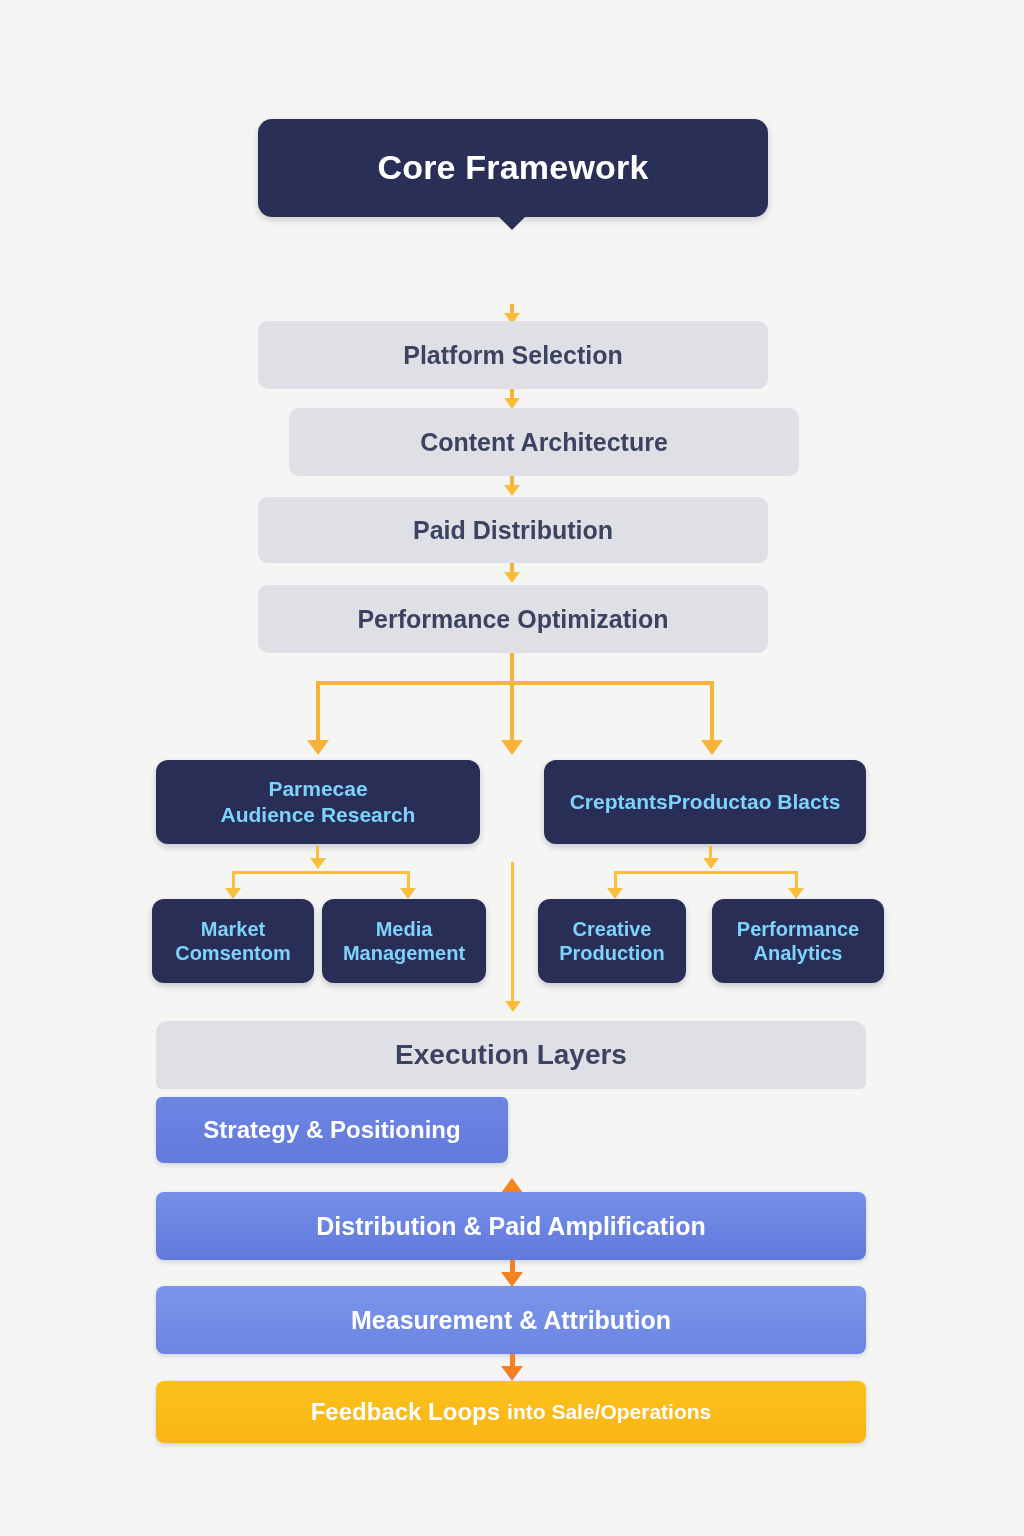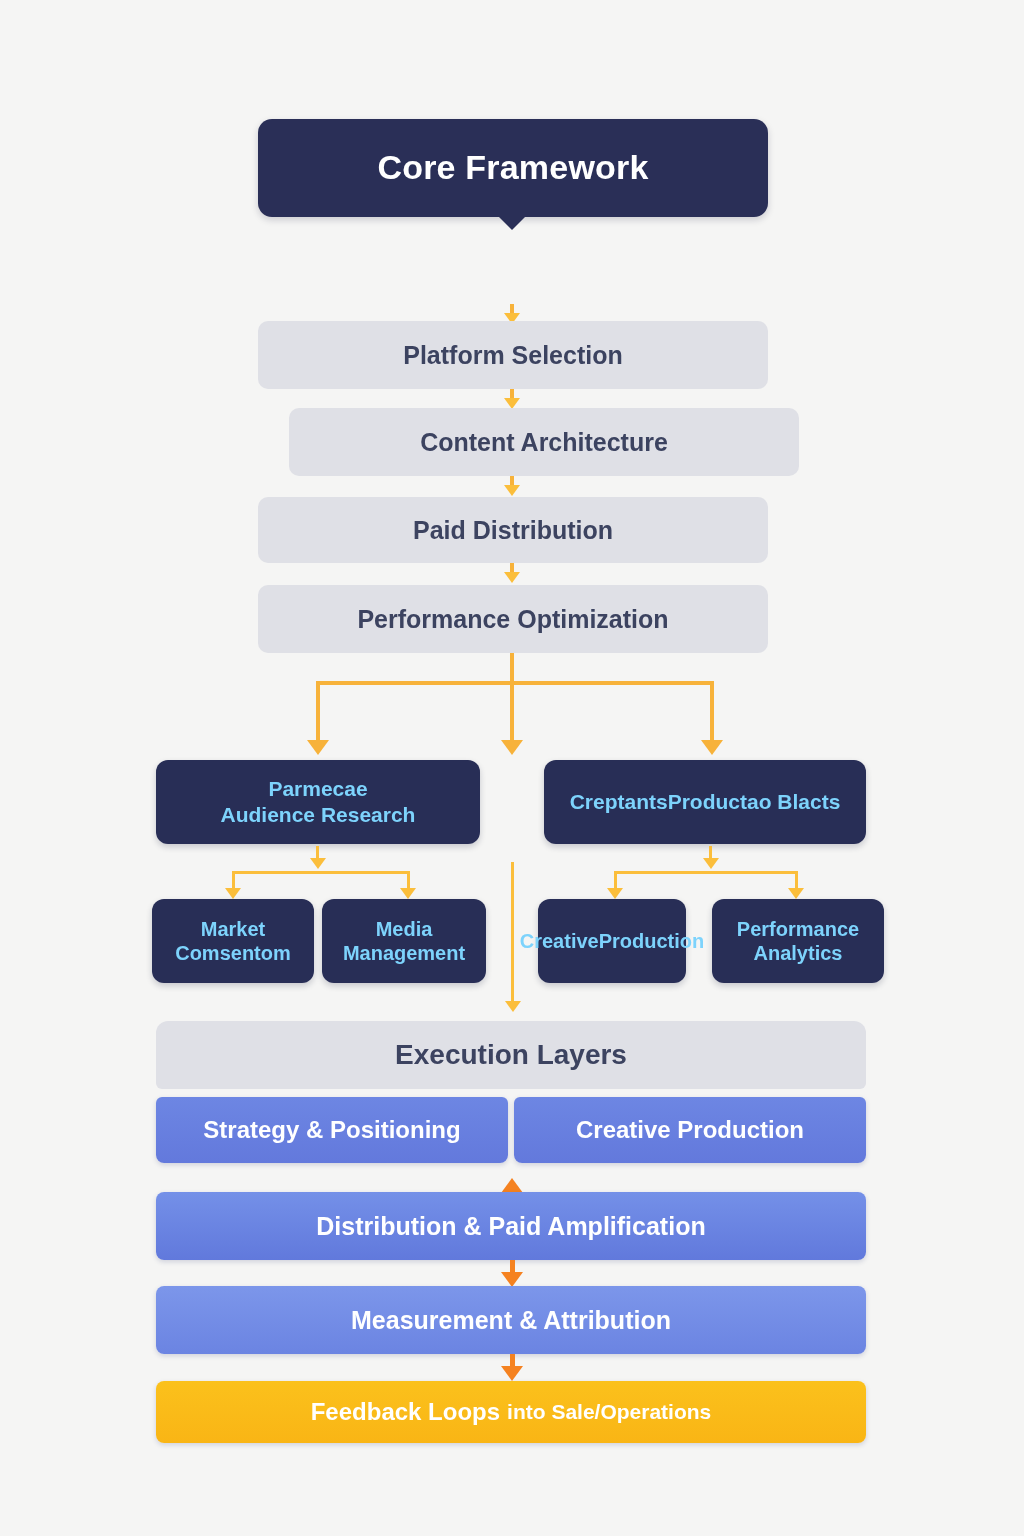--- a/index.html
+++ b/index.html
@@ -194,42 +194,39 @@
   </div>
 
   <div class="conn conn-v conn-thin" style="left:709px; top:846px; width:3px; height:20px;"></div>
   <div class="arrow-down sm" style="left:703px; top:858px;"></div>
   <div class="conn conn-h conn-thin" style="left:614px; top:871px; width:184px; height:3px;"></div>
   <div class="conn conn-v conn-thin" style="left:614px; top:871px; width:3px; height:22px;"></div>
   <div class="arrow-down sm" style="left:607px; top:888px;"></div>
   <div class="conn conn-v conn-thin" style="left:795px; top:871px; width:3px; height:22px;"></div>
   <div class="arrow-down sm" style="left:788px; top:888px;"></div>
 
-  <div class="node navy navy-leaf" style="left:538px; top:899px; width:148px; height:84px; flex-direction:row;">
+  <div class="node navy navy-leaf" style="left:538px; top:899px; width:148px; height:84px; flex-direction:column;">
     <span>Creative</span>
     <span>Production</span>
   </div>
   <div class="node navy navy-leaf" style="left:712px; top:899px; width:172px; height:84px; flex-direction:column;">
     <span>Performance</span>
     <span>Analytics</span>
   </div>
 
   <div class="conn conn-v conn-thin" style="left:511px; top:862px; width:3px; height:145px;"></div>
   <div class="arrow-down sm" style="left:505px; top:1001px;"></div>
 
   <div class="node band-head" style="left:156px; top:1021px; width:710px; height:68px;">
     <span>Execution Layers</span>
   </div>
 
   <div class="node bar bar-indigo" style="left:156px; top:1097px; width:352px; height:66px; border-radius:6px 6px 8px 8px;">
     <span>Strategy &amp; Positioning</span>
   </div>
-  <div class="node bar bar-indigo" style="left:514px; top:1097px; width:352px; height:66px; border-radius:6px 6px 8px 8px;">
-    <span>Creative Production</span>
-  </div>
 
   <div class="arrow-up" style="left:501px; top:1178px;"></div>
 
   <div class="node bar bar-indigo2" style="left:156px; top:1192px; width:710px; height:68px;">
     <span>Distribution &amp; Paid Amplification</span>
   </div>
 
   <div class="conn conn-v conn-orange" style="left:510px; top:1260px; width:5px; height:17px;"></div>
   <div class="arrow-down orange" style="left:501px; top:1272px;"></div>
 

